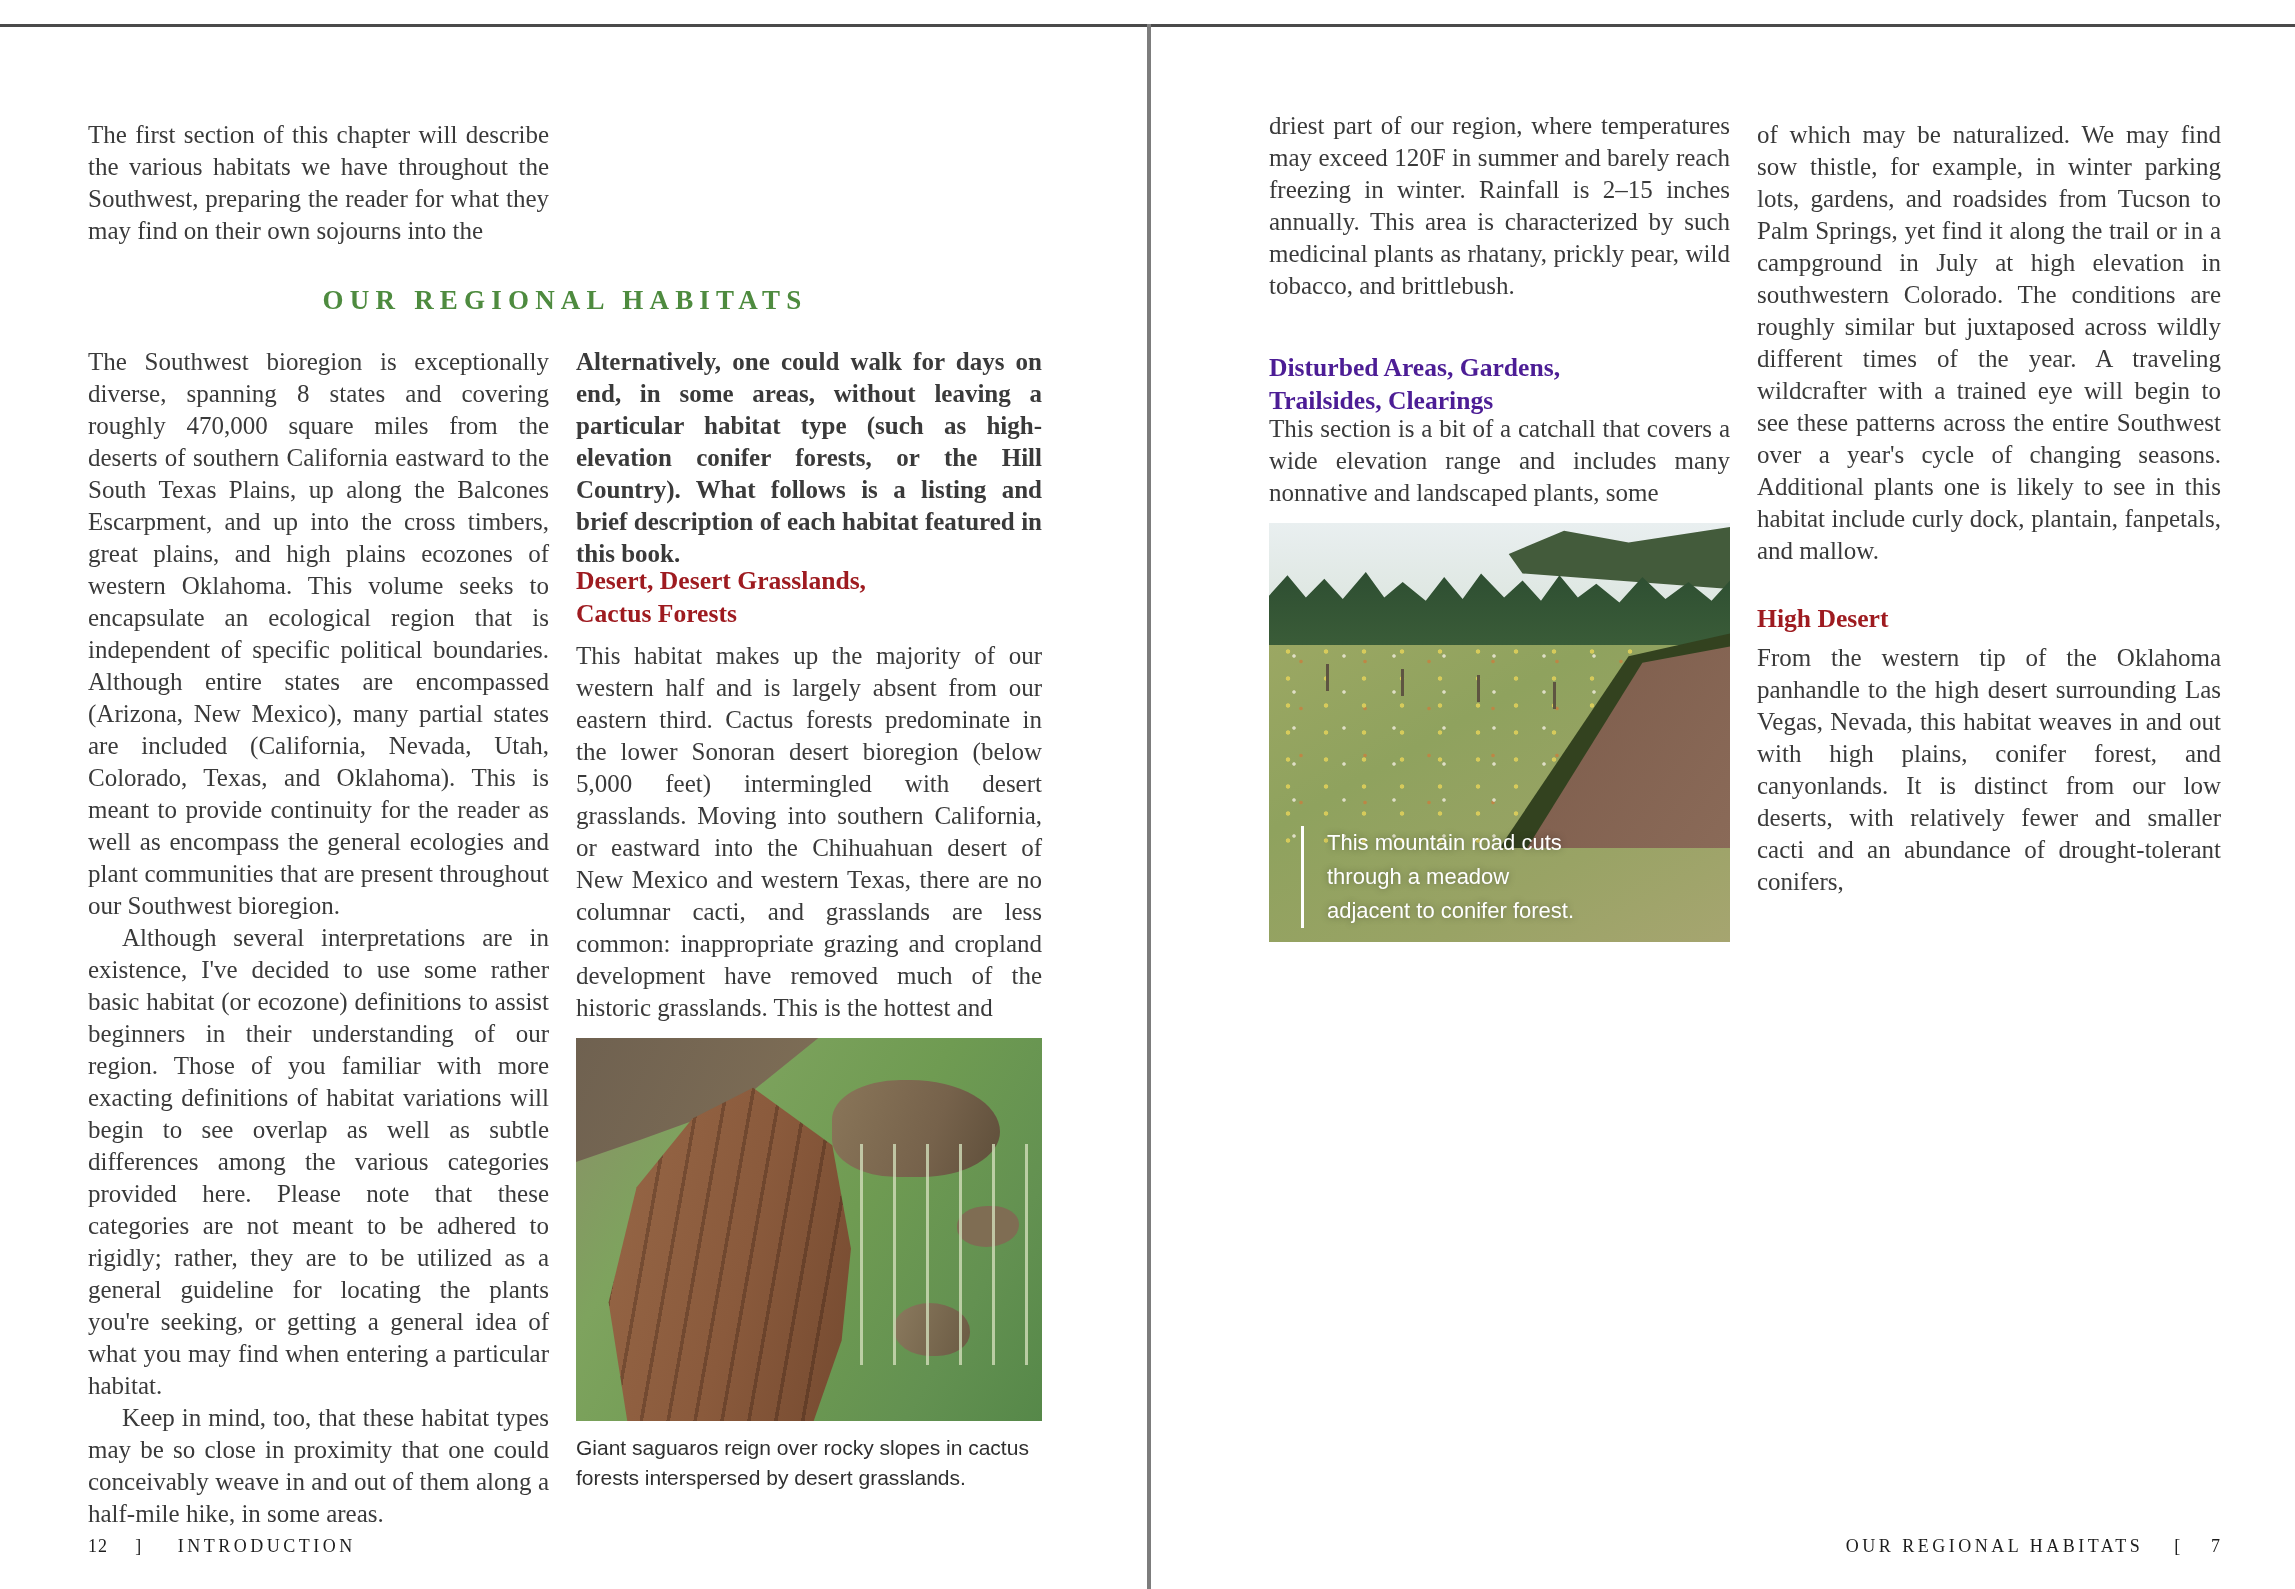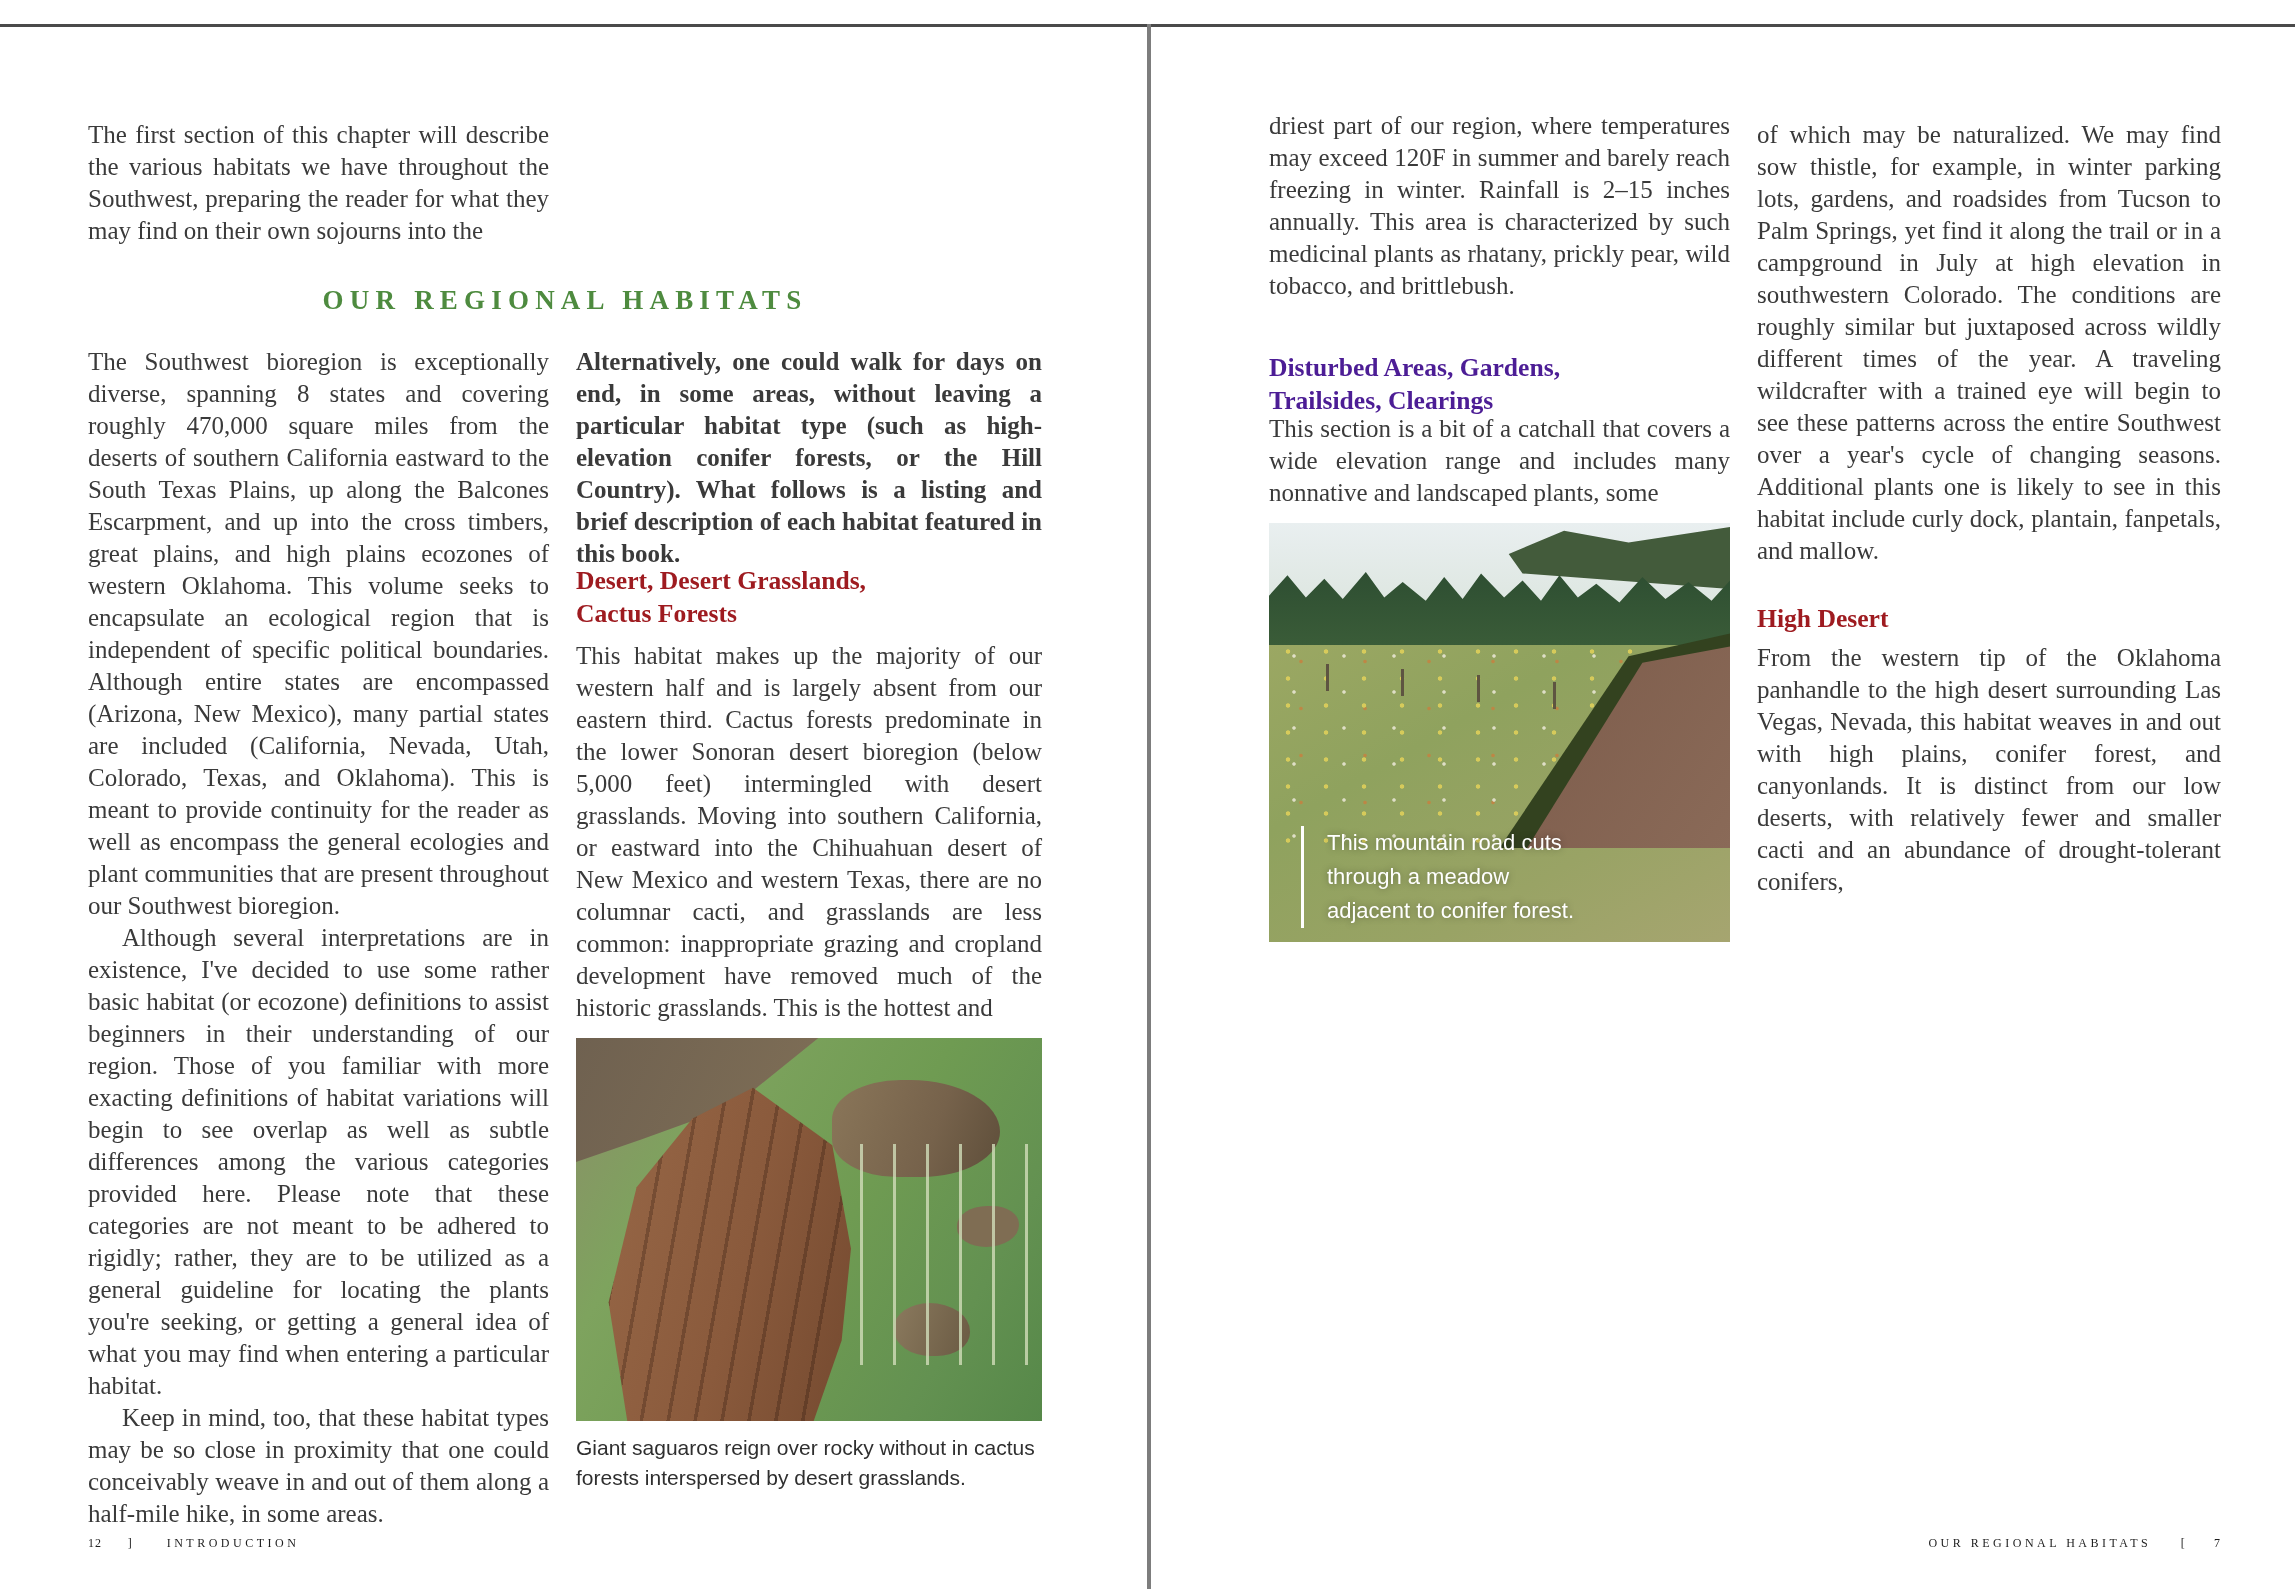--- a/index.html
+++ b/index.html
@@ -16,21 +16,21 @@
   .green-head{font-size:27px;font-weight:bold;letter-spacing:6.2px;text-align:center;}
   .red-head{font-size:25.6px;font-weight:bold;line-height:33px;}
 
   .photo{overflow:hidden;background:#d8d8d8;}
   .photo > div{position:absolute;}
 
   .photo-caption{font-family:"Liberation Sans", sans-serif;font-size:21px;line-height:30px;color:#2f2f2f;}
   .overlay-caption{font-family:"Liberation Sans", sans-serif;font-size:22px;line-height:34px;color:#ffffff;
                    border-left:3.5px solid #ffffff;padding-left:23px;text-shadow:0 0 7px rgba(0,0,0,.35);}
 
-  .footer{font-size:12px;letter-spacing:3.5px;color:#1d1d1d;}
+  .footer{font-size:18px;letter-spacing:3.5px;color:#1d1d1d;}
   .footer .num{letter-spacing:0.9px;}
   .footer span{display:inline-block;}
 </style>
 </head>
 <body>
 
 <div class="canvas">
   <div class="abs top-rule"></div>
   <div class="abs page-divider"></div>
 
@@ -64,21 +64,21 @@
     <div style="left:318px;top:265px;width:76px;height:53px;background:linear-gradient(110deg,#8b7a5e,#6a5a43);border-radius:48% 55% 45% 50%;"></div>
     <div style="left:221px;top:106px;width:245px;height:221px;opacity:.85;
                 background:repeating-linear-gradient(90deg,transparent 0 30px,rgba(208,220,184,.95) 30px 33px);"></div>
     <div style="left:0;top:0;width:466px;height:383px;
                 background:linear-gradient(105deg,#9a6a49 0%,#8a5a3c 40%,#6e452c 75%,#59381f 100%),
                            repeating-linear-gradient(100deg,transparent 0 23px,rgba(60,35,20,.25) 23px 26.5px);
                 background-blend-mode:multiply;
                 clip-path:polygon(11% 100%,7% 69%,13% 39%,25% 21%,38% 13%,55% 28%,59% 55%,57% 79%,51% 100%);"></div>
   </div>
 
-  <div class="abs photo-caption" style="left:576px;top:1409px;width:466px;">Giant saguaros reign over rocky without in cactus forests interspersed by desert grasslands.</div>
+  <div class="abs photo-caption" style="left:576px;top:1409px;width:466px;">Giant saguaros reign over rocky slopes in cactus forests interspersed by desert grasslands.</div>
 
   <div class="abs footer" style="left:88px;top:1512px;">
     <span class="num">12</span>
     <span style="margin-left:19.4px;">]</span>
     <span style="margin-left:25px;">INTRODUCTION</span>
   </div>
 
   <div class="abs body-text" style="left:1269px;top:86px;width:461px;">driest part of our region, where temperatures may exceed 120F in summer and barely reach freezing in winter. Rainfall is 2–15 inches annually. This area is characterized by such medicinal plants as rhatany, prickly pear, wild tobacco, and brittlebush.</div>
 
   <div class="abs red-head" style="left:1269px;top:327px;width:461px;color:#4c1d95;">

